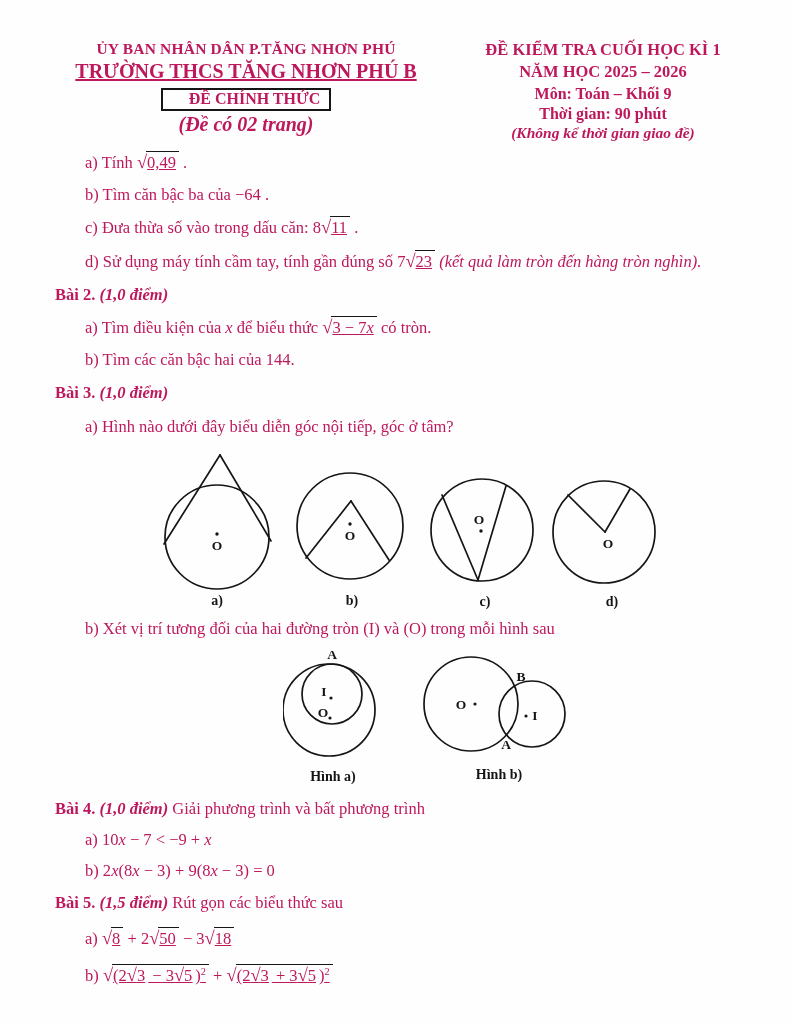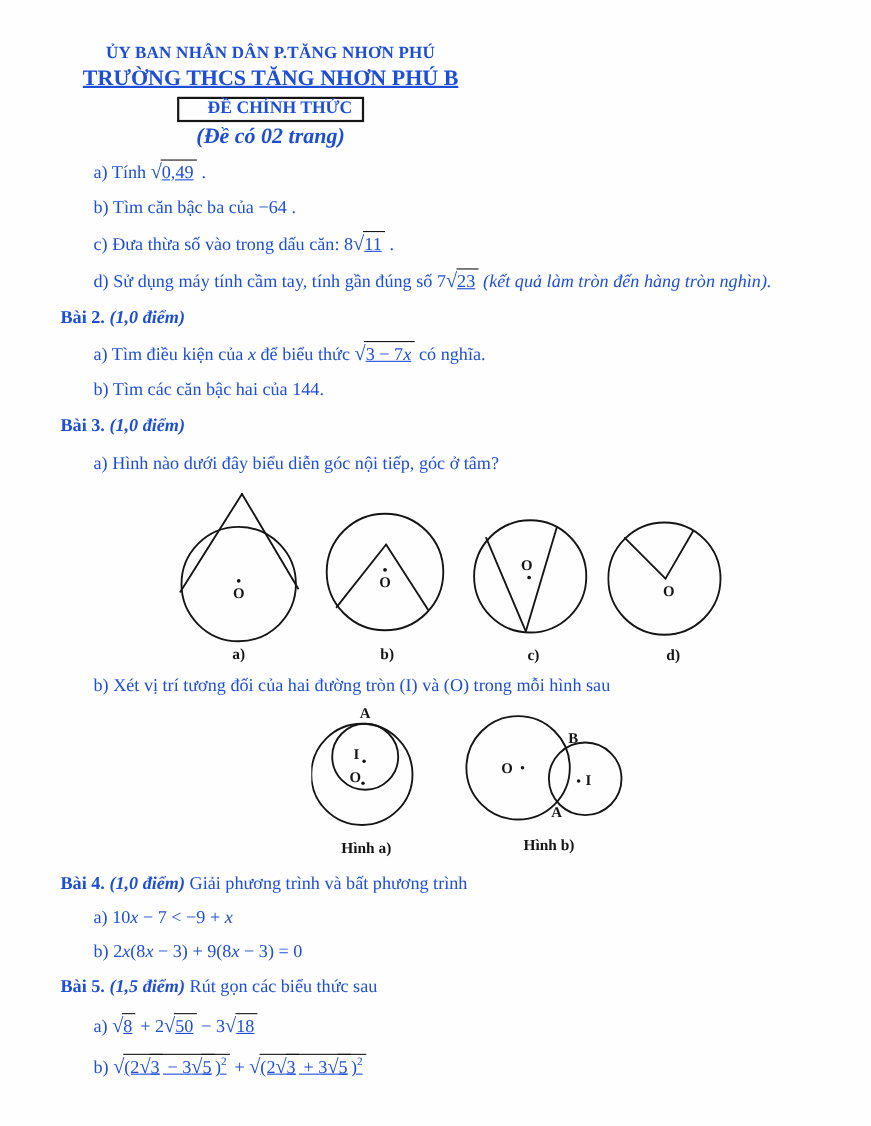--- a/index.html
+++ b/index.html
@@ -1,21 +1,21 @@
 <!DOCTYPE html>
 <html><head>
 <meta charset="utf-8">
 <style>
   html,body{margin:0;padding:0;background:#e9e9e9;}
   .page{
     position:relative;
     width:792px;height:1024px;
     margin:0 auto;
     background:#fefefe;
-    color:#1d4ed8;
+    color:#be185d;
     font-family:"Liberation Serif","DejaVu Serif",serif;
     box-sizing:border-box;
     padding:40px 26px 0 55px;
     overflow:hidden;
   }
   
   .hdr{display:flex;justify-content:space-between;align-items:flex-start;}
   .hdr-left{width:382px;text-align:center;}
   .hdr-right{width:326px;text-align:center;}
   .org{font-weight:bold;font-size:15.5px;letter-spacing:.2px;}
@@ -53,29 +53,36 @@
 
   <div class="hdr">
     <div class="hdr-left">
       <div class="org">ỦY BAN NHÂN DÂN P.TĂNG NHƠN PHÚ</div>
       <div class="school">TRƯỜNG THCS TĂNG NHƠN PHÚ B</div>
       <div class="boxwrap">
         <span class="debox">ĐỀ CHÍNH THỨC</span>
       </div>
       <div class="pagesnote">(Đề có 02 trang)</div>
     </div>
+    <div class="hdr-right">
+      <div class="extitle">ĐỀ KIỂM TRA CUỐI HỌC KÌ 1</div>
+      <div class="exyear">NĂM HỌC 2025 – 2026</div>
+      <div class="exsub">Môn: Toán – Khối 9</div>
+      <div class="exdur">Thời gian: 90 phút</div>
+      <div class="exnote">(Không kể thời gian giao đề)</div>
+    </div>
   </div>
 
   <div class="line item"><span>a) Tính </span><span class="sq"><span class="sqsym">√</span><span class="rad"><span>0,49</span></span></span><span> .</span></div>
   <div class="line item"><span>b) Tìm căn bậc ba của −64 .</span></div>
   <div class="line item"><span>c) Đưa thừa số vào trong dấu căn: 8</span><span class="sq"><span class="sqsym">√</span><span class="rad"><span>11</span></span></span><span> .</span></div>
   <div class="line item"><span>d) Sử dụng máy tính cầm tay, tính gần đúng số 7</span><span class="sq"><span class="sqsym">√</span><span class="rad"><span>23</span></span></span><span> </span><i>(kết quả làm tròn đến hàng tròn nghìn).</i></div>
 
   <div class="line head"><b>Bài 2. </b><b><i>(1,0 điểm)</i></b></div>
-  <div class="line item"><span>a) Tìm điều kiện của </span><i>x</i><span> để biểu thức </span><span class="sq"><span class="sqsym">√</span><span class="rad"><span>3 − 7</span><i>x</i></span></span><span> có nghĩa.</span></div>
+  <div class="line item"><span>a) Tìm điều kiện của </span><i>x</i><span> để biểu thức </span><span class="sq"><span class="sqsym">√</span><span class="rad"><span>3 − 7</span><i>x</i></span></span><span> có tròn.</span></div>
   <div class="line item"><span>b) Tìm các căn bậc hai của 144.</span></div>
 
   <div class="line head"><b>Bài 3. </b><b><i>(1,0 điểm)</i></b></div>
   <div class="line item" style="margin-top:10px"><span>a)  Hình nào dưới đây biểu diễn góc nội tiếp, góc ở tâm?</span></div>
 
   <div class="figrow1">
 
     <svg width="118" height="164" viewBox="0 0 118 164">
       <circle class="ln" cx="57" cy="91" r="52"></circle>
       <line class="ln" x1="60" y1="9" x2="4" y2="98"></line>

